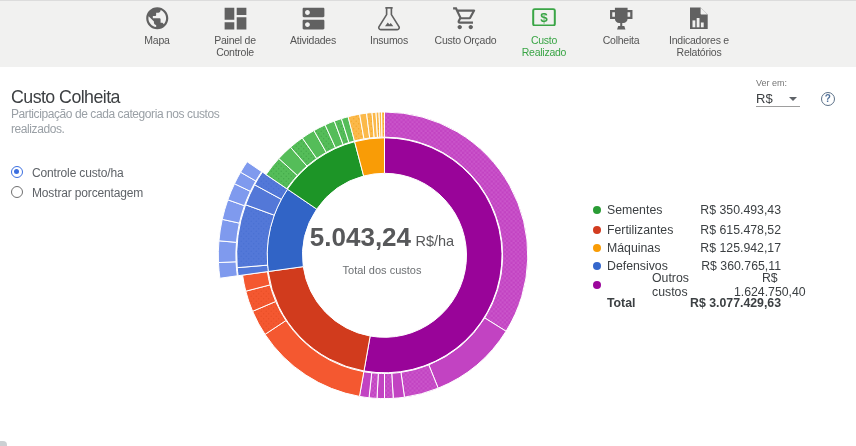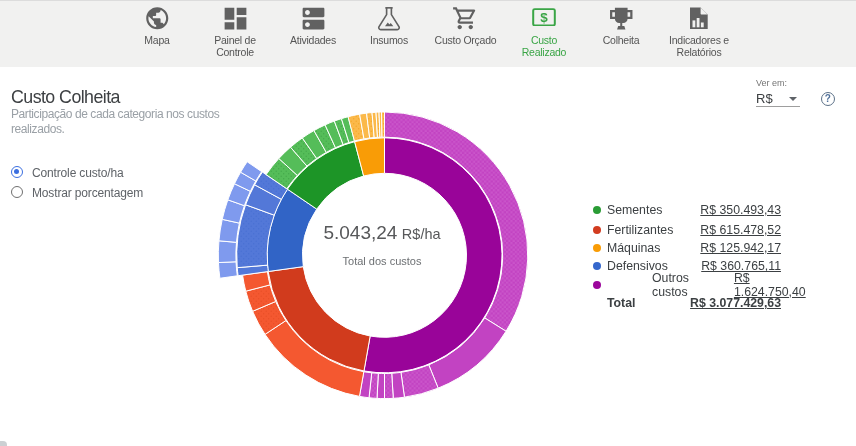--- a/index.html
+++ b/index.html
@@ -20,23 +20,23 @@
   font-size:13px; color:#3d4043; }
 #rsel .tri { position:absolute; right:3px; top:6px; width:0; height:0; border-left:4px solid transparent;
   border-right:4px solid transparent; border-top:4.5px solid #5f6368; }
 #help { position:absolute; left:820.5px; top:91.5px; width:14.5px; height:14.5px; border-radius:50%;
   border:1.5px solid #5c7188; color:#51719b; font-size:10px; font-weight:bold; text-align:center;
   line-height:11.5px; }
 .lrow { position:absolute; left:593px; width:188px; height:18px; font-size:12.3px; color:#3c4043;
   display:flex; align-items:center; }
 .ldot { width:8px; height:8px; border-radius:50%; margin-right:6px; flex:none; }
 .llab { flex:1; }
-.lval { text-align:left;text-decoration:underline; }
+.lval { text-align:center; }
 #ctext { position:absolute; left:292px; top:222px; width:180px; text-align:center; color:#57585a; }
-#ctext .big { font-size:19px; font-weight:normal; letter-spacing:0px; }
+#ctext .big { font-size:26px; font-weight:bold; letter-spacing:0px; }
 #ctext .unit { font-size:14.5px; font-weight:normal; }
 #ctext .small { margin-top:11px; font-size:11px; color:#6d7073; font-weight:400; }
 #chatbub { position:absolute; left:-6px; top:441px; width:13px; height:12px; border-radius:4px; background:#ccd0d3; }
 </style></head>
 <body>
 <div id="page">
 <svg width="856" height="446" viewBox="0 0 856 446" style="position:absolute;left:0;top:0">
       <defs>
 <pattern id="hp" width="4.4" height="4.4" patternUnits="userSpaceOnUse">
   <rect width="4.4" height="4.4" fill="#c243c2"></rect>

